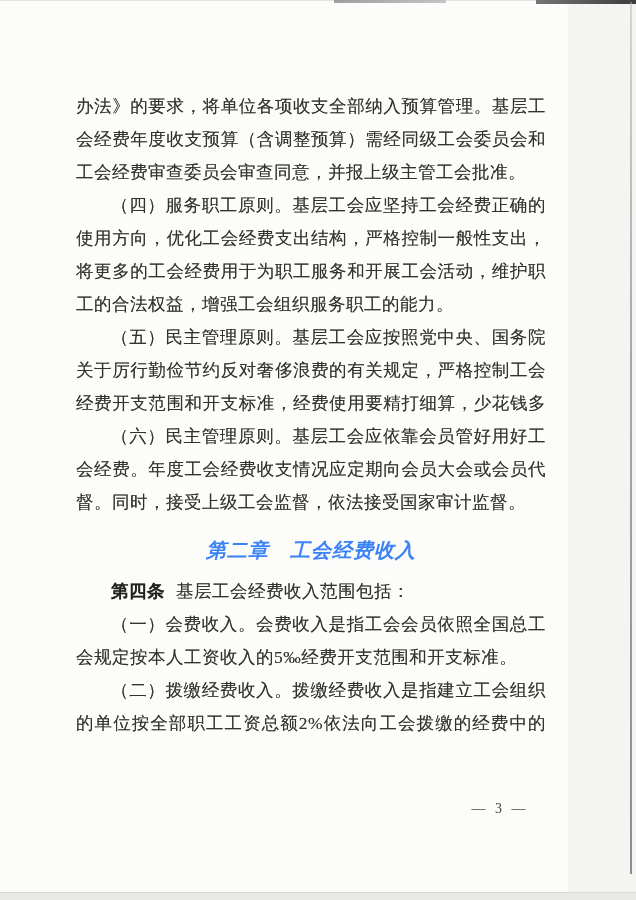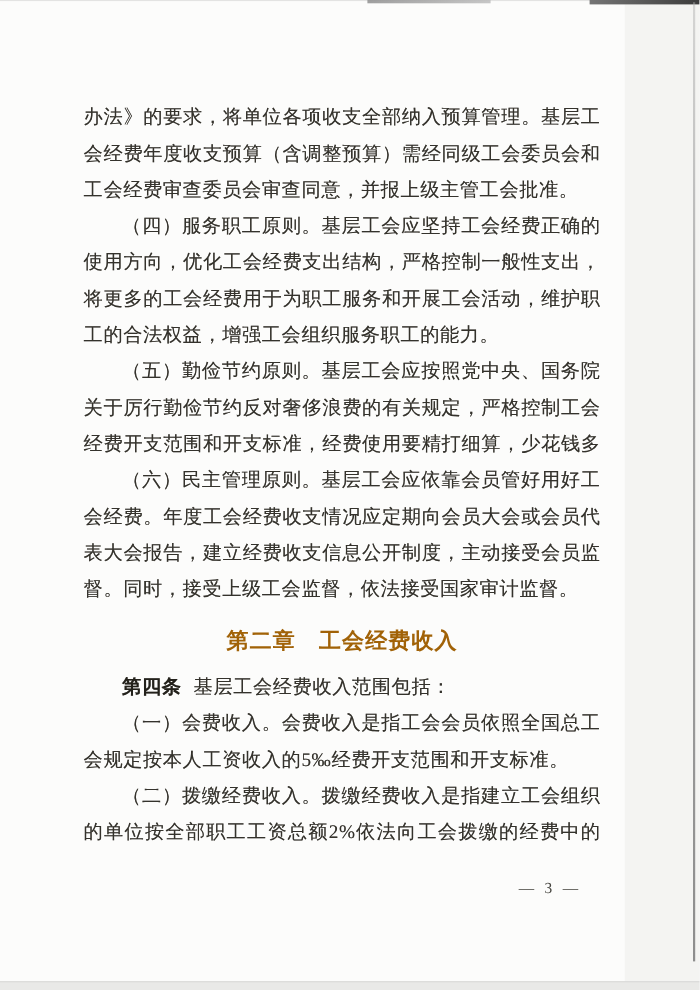--- a/index.html
+++ b/index.html
@@ -67,23 +67,24 @@
   .line.indent {
     padding-left: 35px;
   }
   .chapter {
     margin: 15px 0 8px 0;
     line-height: 33px;
     text-align: center;
     font-weight: bold;
     font-size: 20px;
     letter-spacing: 1px;
-    color: #a16207;
+    color: #3b82f6;
     font-family: "Liberation Sans", "DejaVu Sans", sans-serif;
     text-shadow: none;
+    font-style: italic;
   }
   .article-line {
     line-height: 33px;
     padding-left: 35px;
   }
   .article-label {
     font-weight: bold;
     color: #23211b;
     font-family: "Liberation Sans", "DejaVu Sans", sans-serif;
   }
@@ -113,26 +114,25 @@
   <div class="bottom-strip"></div>
 
   <div class="content">
       <div class="line full">办法》的要求，将单位各项收支全部纳入预算管理。基层工</div>
       <div class="line full">会经费年度收支预算（含调整预算）需经同级工会委员会和</div>
       <div class="line">工会经费审查委员会审查同意，并报上级主管工会批准。</div>
       <div class="line full indent">（四）服务职工原则。基层工会应坚持工会经费正确的</div>
       <div class="line full">使用方向，优化工会经费支出结构，严格控制一般性支出，</div>
       <div class="line full">将更多的工会经费用于为职工服务和开展工会活动，维护职</div>
       <div class="line">工的合法权益，增强工会组织服务职工的能力。</div>
-      <div class="line full indent">（五）勤俭节约原则。基层工会应按照党中央、国务院</div>
+      <div class="line full indent">（五）民主管理原则。基层工会应按照党中央、国务院</div>
       <div class="line full">关于厉行勤俭节约反对奢侈浪费的有关规定，严格控制工会</div>
       <div class="line full">经费开支范围和开支标准，经费使用要精打细算，少花钱多</div>
       <div class="line full indent">（六）民主管理原则。基层工会应依靠会员管好用好工</div>
       <div class="line full">会经费。年度工会经费收支情况应定期向会员大会或会员代</div>
-      <div class="line full">表大会报告，建立经费收支信息公开制度，主动接受会员监</div>
       <div class="line">督。同时，接受上级工会监督，依法接受国家审计监督。</div>
       <div class="chapter">第二章　工会经费收入</div>
       <div class="article-line"><span class="article-label">第四条</span><span class="article-text">基层工会经费收入范围包括：</span></div>
       <div class="line full indent">（一）会费收入。会费收入是指工会会员依照全国总工</div>
       <div class="line">会规定按本人工资收入的5‰经费开支范围和开支标准。</div>
       <div class="line full indent">（二）拨缴经费收入。拨缴经费收入是指建立工会组织</div>
       <div class="line full">的单位按全部职工工资总额2%依法向工会拨缴的经费中的</div>
     </div>
 
   <div class="page-number">— 3 —</div>

